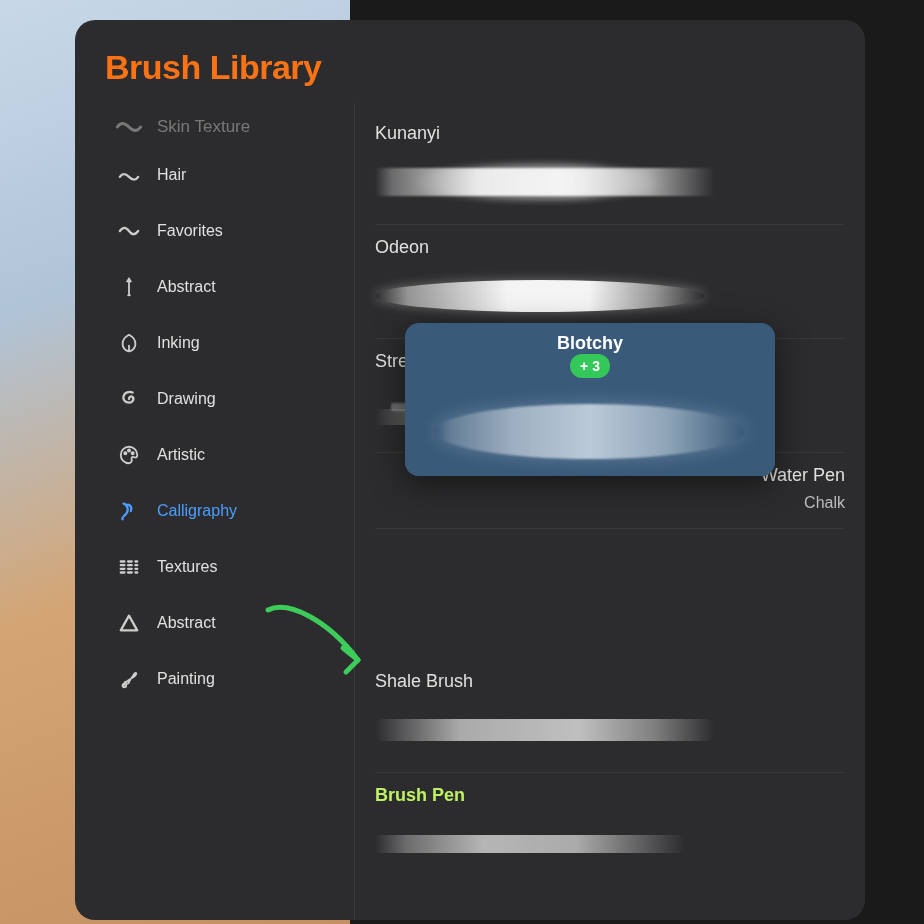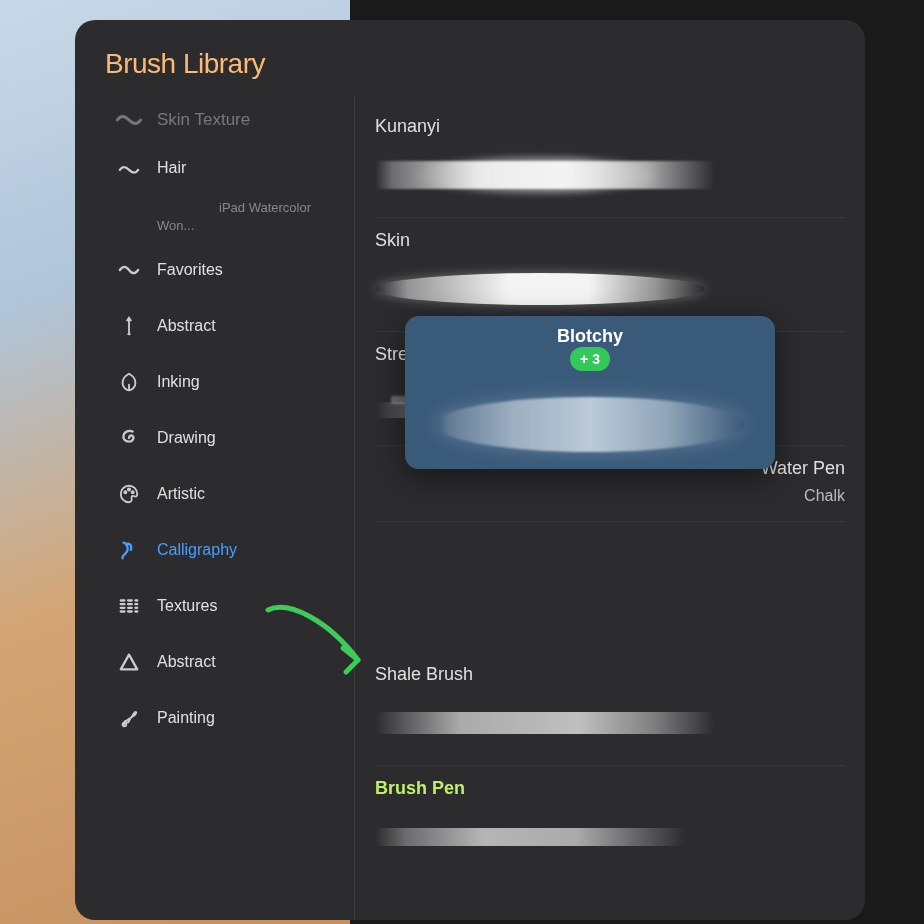--- a/index.html
+++ b/index.html
@@ -35,23 +35,23 @@
       overflow: hidden;
     }
 
     
     .panel-header {
       padding: 28px 30px 16px;
       flex-shrink: 0;
     }
 
     .panel-title {
-      font-size: 28px;
-      font-weight: 400;
-      color: #fdba74;
+      font-size: 34px;
+      font-weight: 700;
+      color: #f97316;
       letter-spacing: -0.5px;
     }
 
     
     .panel-content {
       display: flex;
       flex: 1;
       overflow: hidden;
     }
 
@@ -338,23 +338,20 @@
 
       <div class="category-item">
         <div class="category-icon">
           <svg viewBox="0 0 24 24" fill="none" stroke="#ccc" stroke-width="2.5">
             <path d="M2 14 Q6 8, 12 14 Q18 20, 22 14" stroke-linecap="round"></path>
           </svg>
         </div>
         <span class="category-label">Hair</span>
       </div>
 
-      <div style="padding: 2px 20px 8px 62px;">
-        <span class="category-sublabel" style="font-size:13px; color:#888;">iPad Watercolor Won...</span>
-      </div>
 
       <div class="category-item">
         <div class="category-icon">
           <svg viewBox="0 0 24 24" fill="none" stroke="#ccc" stroke-width="2.5">
             <path d="M2 12 Q7 5, 12 12 Q17 19, 22 12" stroke-linecap="round"></path>
           </svg>
         </div>
         <span class="category-label">Favorites</span>
       </div>
 
@@ -443,21 +440,21 @@
     <div class="brush-list">
 
       <div class="brush-entry">
         <div class="brush-name">Kunanyi</div>
         <div class="brush-stroke">
           <div class="stroke-kunanyi"></div>
         </div>
       </div>
 
       <div class="brush-entry">
-        <div class="brush-name">Skin</div>
+        <div class="brush-name">Odeon</div>
         <div class="brush-stroke">
           <div class="stroke-odeon"></div>
         </div>
       </div>
 
       <div class="brush-entry">
         <div class="brush-name">Streaks</div>
         <div class="brush-stroke">
           <div class="stroke-streaks-wrap">
             <div class="stroke-streaks"></div>

